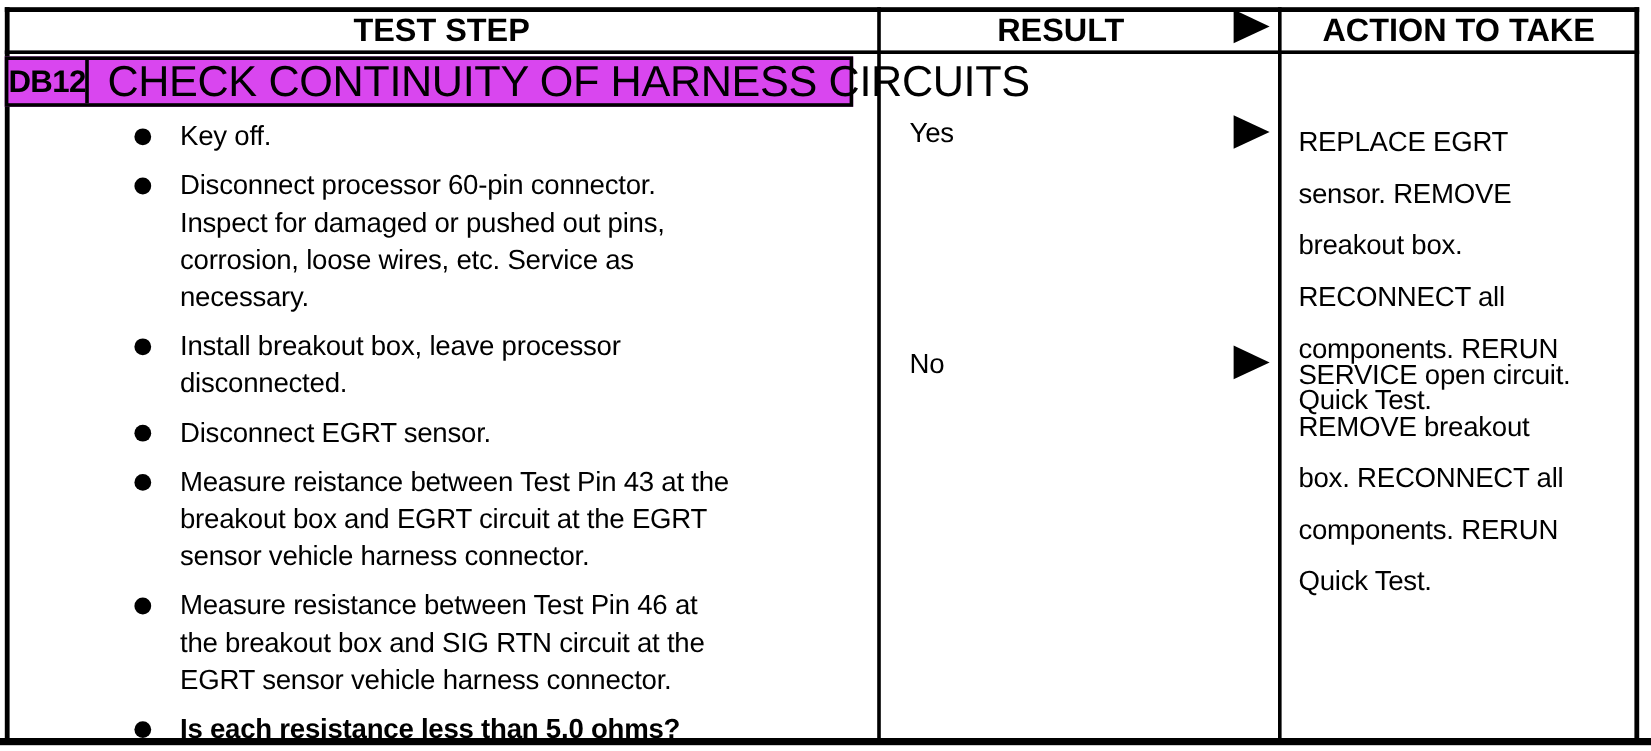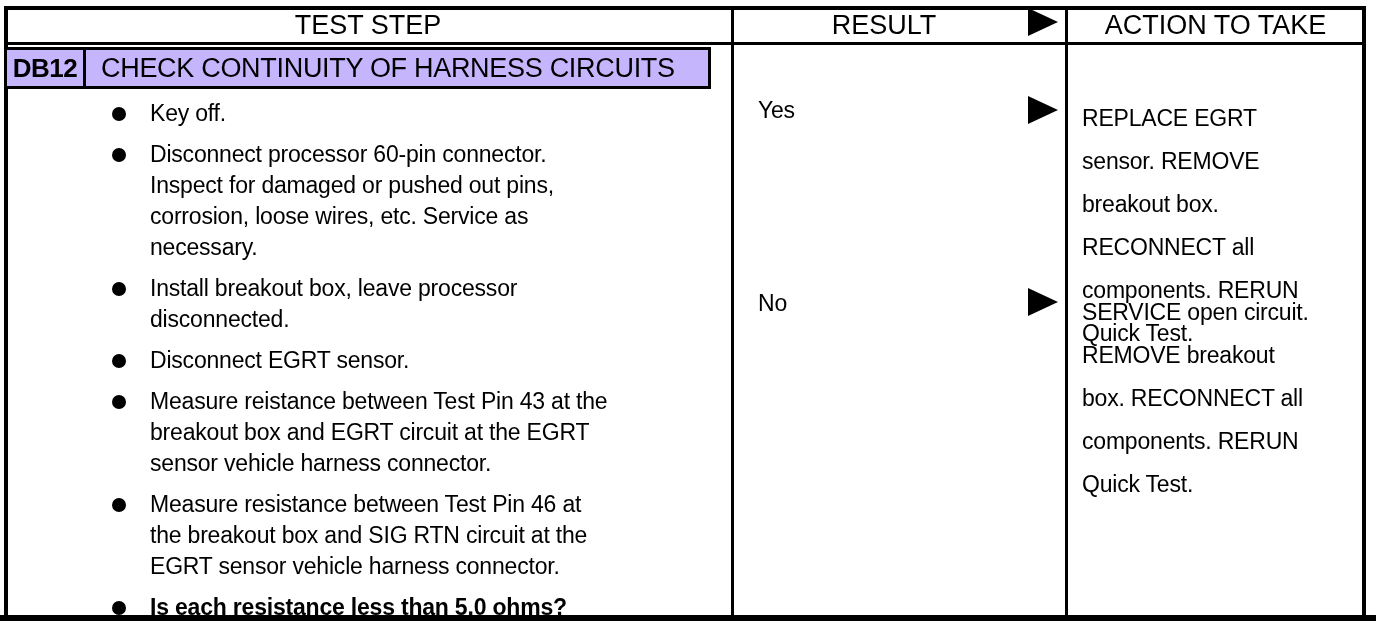--- a/index.html
+++ b/index.html
@@ -19,21 +19,21 @@
   .line-hdr-bottom { left: 4px;    top: 42px;  width: 1362px; height: 3px; }
   .line-left       { left: 4px;    top: 6px;   width: 4px;    height: 610px; }
   .line-col1       { left: 731px;  top: 6px;   width: 3px;    height: 610px; }
   .line-col2       { left: 1065px; top: 6px;   width: 3px;    height: 610px; }
   .line-right      { left: 1362px; top: 6px;   width: 4px;    height: 610px; }
   .rule-bottom     { left: 0px;    top: 615px; width: 1376px; height: 6px; }
 
   
   .hdr {
     position: absolute; top: 10px;
-    font-weight: normal; font-size: 27px; letter-spacing: 0px;
+    font-weight: bold; font-size: 27px; letter-spacing: 0px;
     text-align: center; white-space: nowrap;
   }
   .hdr-test   { left: 4px;    width: 728px; }
   .hdr-result { left: 734px;  width: 300px; }
   .hdr-action { left: 1068px; width: 295px; }
 
   
   .arrow-right {
     position: absolute;
     width: 0; height: 0;
@@ -44,31 +44,31 @@
   .arrow-hdr { left: 1028px; top: 8px;   }
   .arrow-yes { left: 1028px; top: 96px;  }
   .arrow-no  { left: 1028px; top: 288px; }
 
   
   .step-row {
     position: absolute; left: 4px; top: 47px;
     width: 707px; height: 42px;
     border: 3px solid #000;
     display: flex; align-items: center;
-    background: #c4b5fd;
+    background: #d946ef;
   }
   .step-id {
     width: 79px; height: 100%;
     border-right: 3px solid #000;
     display: flex; align-items: center; justify-content: center;
     font-weight: bold; font-size: 26px; letter-spacing: -0.5px;
   }
   .step-title {
     padding-left: 15px;
-    font-size: 27px; letter-spacing: -0.3px;
+    font-size: 36px; letter-spacing: -0.3px;
     white-space: nowrap;
   }
 
   
   .bullets {
     position: absolute; left: 110px; top: 98px; width: 605px;
     list-style: none;
   }
   .bullets li {
     position: relative;

